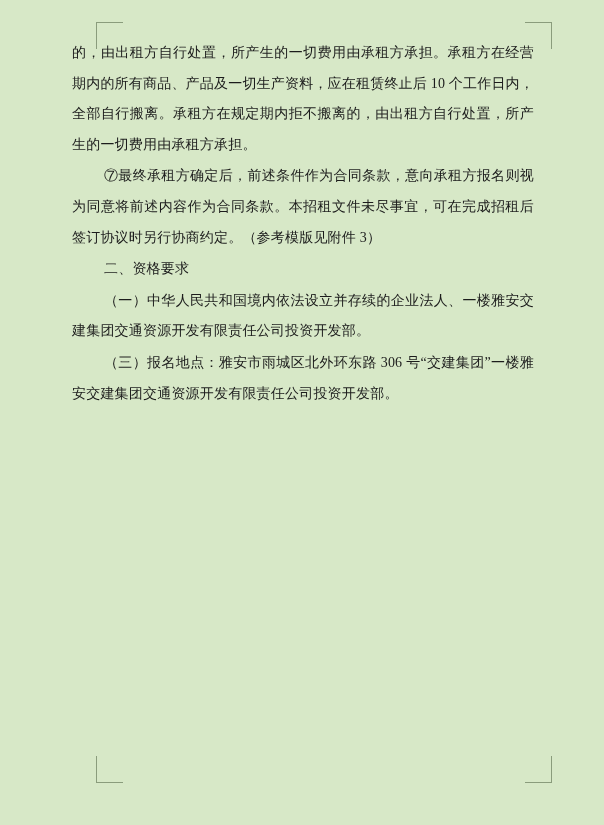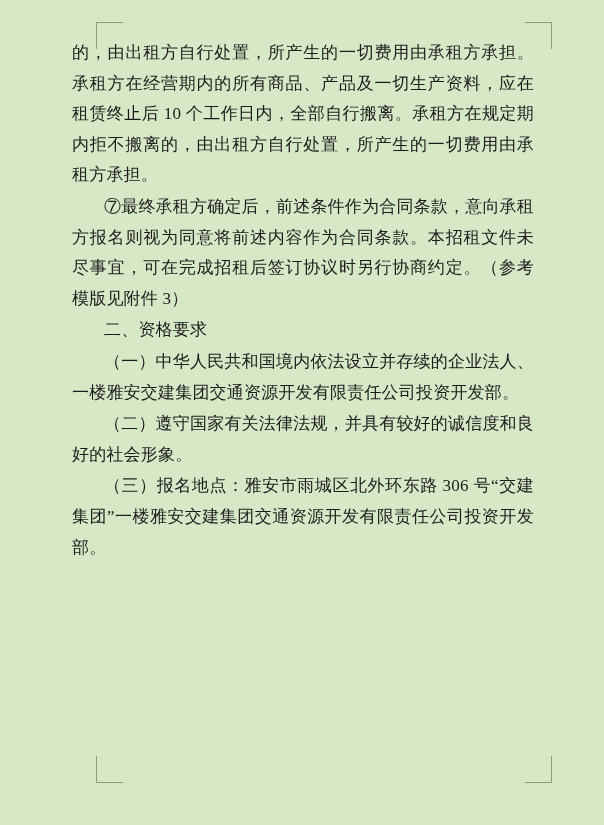--- a/index.html
+++ b/index.html
@@ -32,21 +32,21 @@
   .crop.br { bottom: 42px; right: 52px; border-right: 1px solid #8a9c7c; border-bottom: 1px solid #8a9c7c; }
 
   #content {
     position: absolute;
     top: 38px;
     left: 72px;
     width: 462px;
   }
   p.para {
     margin: 0 0 1px 0;
-    font-size: 17px;
+    font-size: 14px;
     line-height: 30.6px;
     color: #1c1c1c;
     text-align: justify;
     text-justify: inter-ideograph;
     letter-spacing: 0.2px;
     font-family: "Liberation Serif", "DejaVu Serif", serif;
   }
   p.indent {
     text-indent: 32px;
   }
@@ -63,17 +63,16 @@
   <div class="crop tl"></div>
   <div class="crop tr"></div>
   <div class="crop bl"></div>
   <div class="crop br"></div>
 
   <div id="content">
     <p class="para">的，由出租方自行处置，所产生的一切费用由承租方承担。承租方在经营期内的所有商品、产品及一切生产资料，应在租赁终止后 10 个工作日内，全部自行搬离。承租方在规定期内拒不搬离的，由出租方自行处置，所产生的一切费用由承租方承担。</p>
     <p class="para indent">⑦最终承租方确定后，前述条件作为合同条款，意向承租方报名则视为同意将前述内容作为合同条款。本招租文件未尽事宜，可在完成招租后签订协议时另行协商约定。（参考模版见附件 3）</p>
     <p class="para heading">二、资格要求</p>
     <p class="para indent">（一）中华人民共和国境内依法设立并存续的企业法人、一楼雅安交建集团交通资源开发有限责任公司投资开发部。</p>
-    <p class="para indent">（二）遵守国家有关法律法规，并具有较好的诚信度和良好的社会形象。</p>
     <p class="para indent">（三）报名地点：雅安市雨城区北外环东路 306 号“交建集团”一楼雅安交建集团交通资源开发有限责任公司投资开发部。</p>
   </div>
 
 </div>
 
 </body></html>

